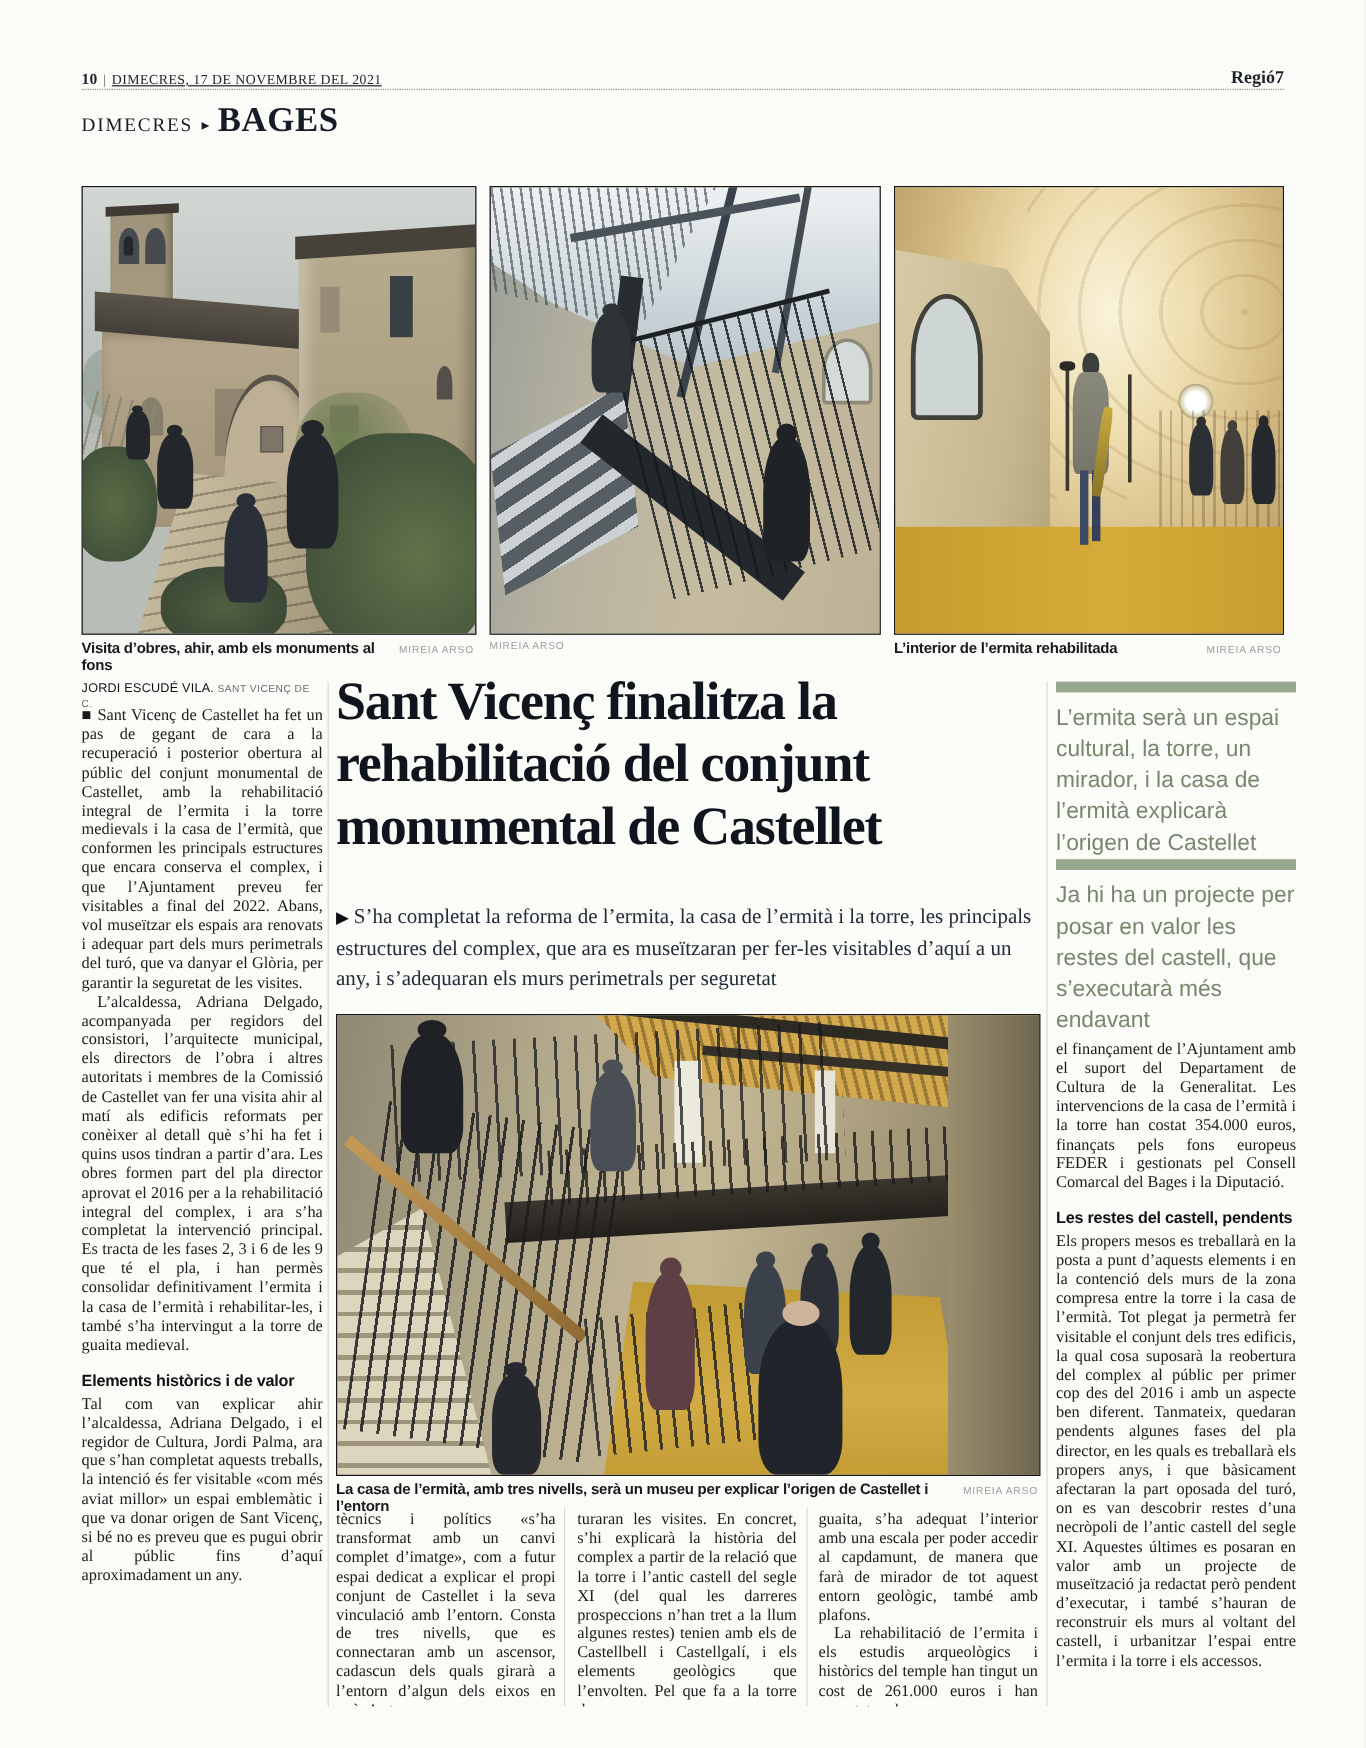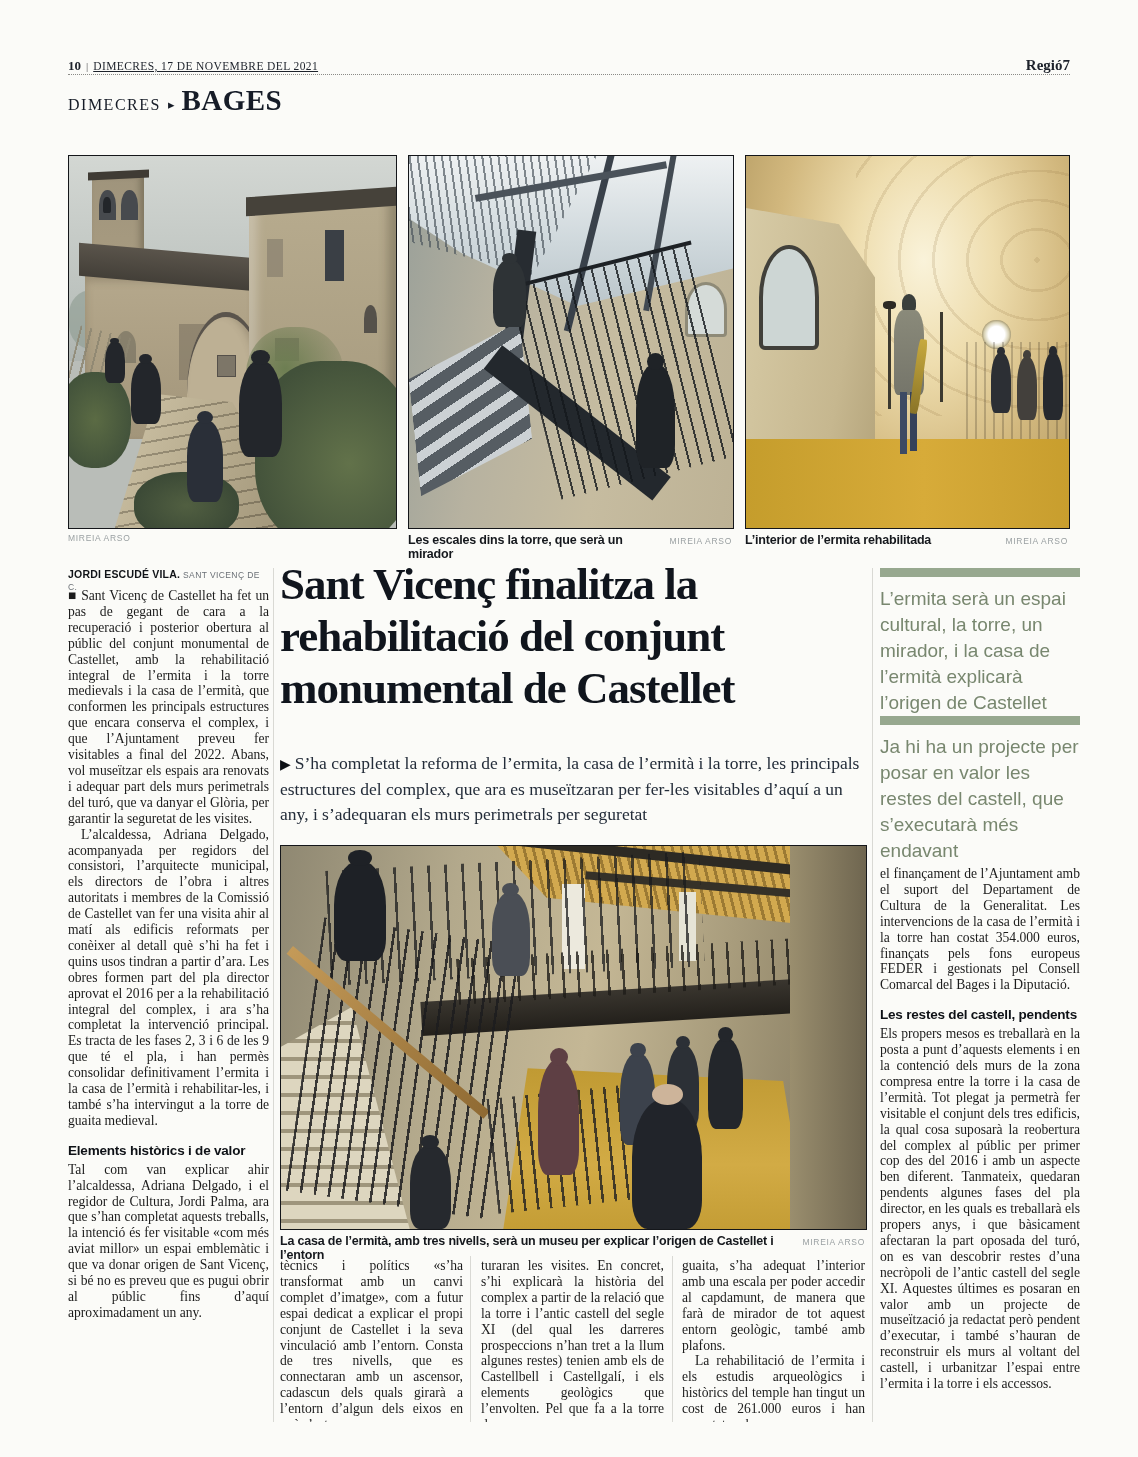--- a/index.html
+++ b/index.html
@@ -27,21 +27,21 @@
           font-family:"Liberation Sans",sans-serif;}
   .cap{font-weight:bold;font-size:12.5px;color:#15181d;letter-spacing:-.2px;}
   .credit{font-size:8.5px;color:#9aa0a2;letter-spacing:.7px;white-space:nowrap;}
   
   .headline{font-family:"Liberation Serif",serif;font-weight:bold;font-size:45px;
             line-height:52px;letter-spacing:-1px;color:#10151d;}
   .standfirst{font-family:Liberation Serif, serif;font-size:17.5px;line-height:25px;
               color:#232c39;}
   .sf-mark{color:#0c0f14;font-size:14px;margin-right:4px;}
   .byline{font-family:"Liberation Sans",sans-serif;font-size:10.5px;color:#101317;}
-  .byline b{font-weight:bold;letter-spacing:.2px;}
+  .byline b{font-weight:normal;letter-spacing:.2px;}
   .byline span{font-size:8.5px;color:#6b7076;letter-spacing:.4px;}
   .bodytext{font-size:13.6px;line-height:15.9px;text-align:justify;color:#1b1b1b;
             hyphens:auto;-webkit-hyphens:auto;}
   .bodytext p{margin:0;}
   .bodytext p.ind{text-indent:13px;}
   .subhead{font-family:"Liberation Sans",sans-serif;font-weight:bold;font-size:13.5px;
            color:#0e1116;margin:14px 0 3px 0 !important;letter-spacing:-.2px;}
   .quotebar{background:#97a88f;height:9px;}
   .quote{font-family:"Liberation Sans",sans-serif;font-size:19px;line-height:26px;
          color:#78876f;}
@@ -106,20 +106,21 @@
         <div class="head"></div>
       </div>
     <div class="fig" style="left:36%;bottom:7%;width:11%;height:22%;background:#2a2f38;">
         <div class="head" style="background:#2a2f38;"></div>
       </div>
     <div class="fig" style="left:52%;top:55%;width:13%;height:26%;">
         <div class="head"></div>
       </div>
   </div>
   <div class="abs caprow" style="left:68px;top:533px;width:327px;">
+    <span class="cap">Visita d’obres, ahir, amb els monuments al fons</span>
     <span class="credit">MIREIA ARSO</span>
   </div>
 
   <div class="abs photo" style="left:408px;top:155px;width:324px;height:372px;">
     <div style="inset:0;background:linear-gradient(100deg,#9aa099 0%,#b7b2a0 30%,#c6bca0 62%,#bdb295 100%),repeating-linear-gradient(0deg,rgba(120,110,90,.12) 0 6px,transparent 6px 15px),repeating-linear-gradient(90deg,rgba(90,85,70,.10) 0 11px,transparent 11px 24px);"></div>
     <div style="left:0;top:0;width:100%;height:42%;background:linear-gradient(180deg,#eef1f2,#cfd8dc 55%,#b9c4c9);clip-path:polygon(6% 0,100% 0,100% 72%,52% 96%,16% 62%,0 40%,0 0);"></div>
     <div style="left:0;top:0;width:58%;height:32%;background:repeating-linear-gradient(82deg,rgba(70,80,88,.65) 0 2px,transparent 2px 8px);clip-path:polygon(0 0,100% 0,66% 100%,0 72%);"></div>
     <div style="left:55%;top:-4%;width:2.2%;height:52%;background:#39414a;transform:rotate(14deg);"></div>
     <div style="left:77%;top:-4%;width:2%;height:46%;background:#424a52;transform:rotate(10deg);"></div>
     <div style="left:20%;top:6%;width:60%;height:2%;background:#4a525a;transform:rotate(-10deg);"></div>
@@ -129,21 +130,20 @@
     <div style="left:26%;top:50%;width:66%;height:8%;background:#23282d;transform:rotate(38deg);transform-origin:left center;"></div>
     <div style="left:38%;top:28%;width:58%;height:58%;border-top:4px solid #1d2125;background:repeating-linear-gradient(90deg,rgba(20,24,28,.8) 0 2px,transparent 2px 12px);transform:rotate(-14deg);"></div>
     <div class="fig" style="left:26%;top:28%;width:10%;height:18%;background:#2e3336;">
         <div class="head" style="background:#2e3336;"></div>
       </div>
     <div class="fig" style="left:70%;top:56%;width:12%;height:28%;background:#1f2327;">
         <div class="head" style="background:#1f2327;"></div>
       </div>
   </div>
   <div class="abs caprow" style="left:408px;top:533px;width:324px;">
-    <span class="cap">Les escales dins la torre, que serà un mirador</span>
     <span class="credit">MIREIA ARSO</span>
   </div>
 
   <div class="abs photo" style="left:745px;top:155px;width:323px;height:372px;">
     <div style="inset:0;background:radial-gradient(ellipse at 55% 28%,#faf3da 0%,#eeddae 28%,#d2b87e 58%,#a68d55 100%);"></div>
     <div style="left:34%;top:0;width:66%;height:70%;background:repeating-radial-gradient(ellipse at 85% 40%,rgba(150,120,70,.18) 0 3px,transparent 3px 34px);"></div>
     <div style="left:0;top:14%;width:40%;height:72%;background:linear-gradient(100deg,#d7cba6,#c6b astuzie);background:linear-gradient(100deg,#d7cba6,#c6b78f 70%,#b5a57c),repeating-linear-gradient(0deg,rgba(120,100,60,.18) 0 2px,transparent 2px 13px),repeating-linear-gradient(90deg,rgba(120,100,60,.12) 0 2px,transparent 2px 22px);clip-path:polygon(0 0,72% 6%,100% 26%,100% 100%,0 100%);"></div>
     <div style="left:4%;top:24%;width:16%;height:26%;background:#cdd6d4;border:4px solid #41403a;border-radius:50% 50% 6px 6px;"></div>
     <div style="left:0;bottom:0;width:100%;height:24%;background:linear-gradient(90deg,#c59d2c,#d7ab39 55%,#c89e2e);"></div>
     <div style="left:73%;top:44%;width:9%;height:8%;background:radial-gradient(#ffffff 40%,#d9d2b4 60%,#8a7a4e 78%);border-radius:50%;"></div>

